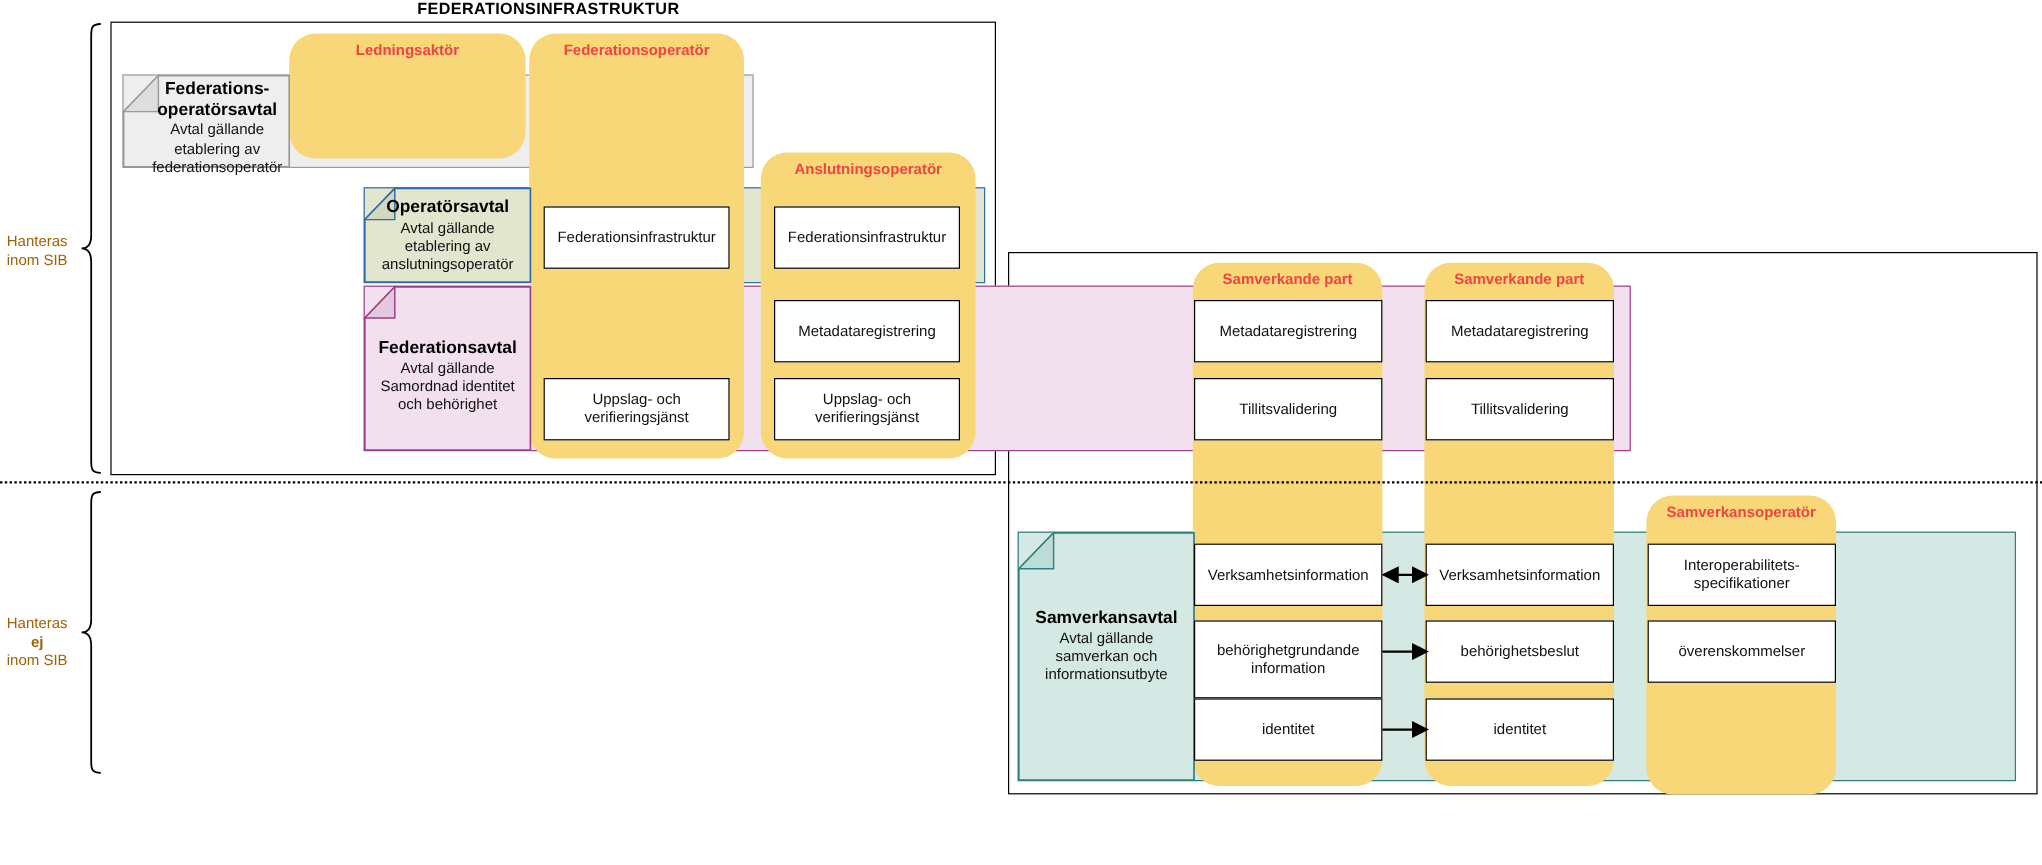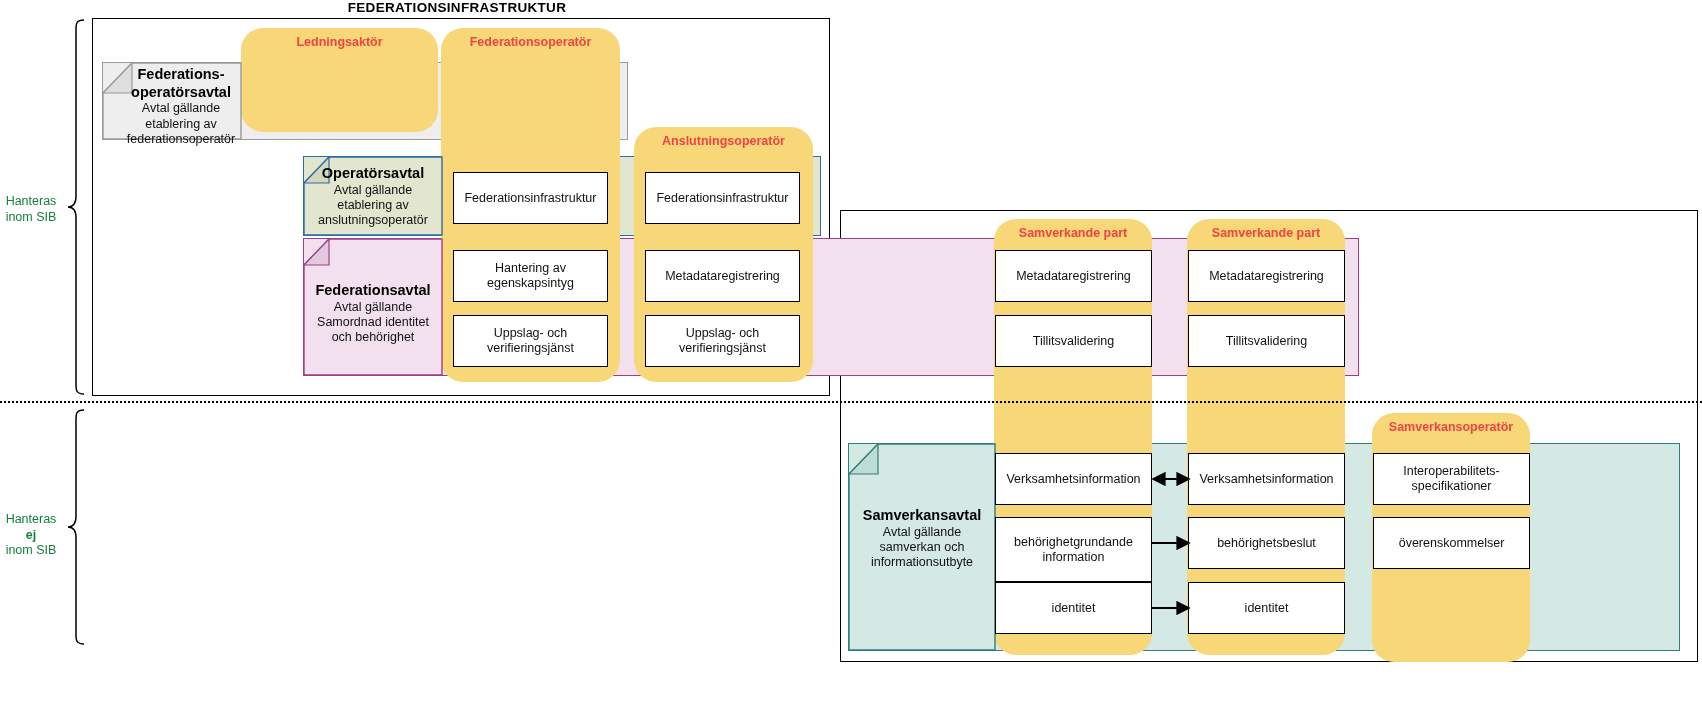--- a/index.html
+++ b/index.html
@@ -26,21 +26,21 @@
   .note-sub{font-size:12.5px;color:#111;}
 
   
   .lane{background:#f8d778;border-radius:22px;}
   .lane-label{position:absolute;left:0;right:0;text-align:center;font-weight:bold;font-size:12.5px;color:#ef4444;}
 
   
   .cap{background:#ffffff;border:1.6px solid #000;display:flex;align-items:center;justify-content:center;text-align:center;font-size:12.5px;line-height:1.2;color:#111;padding:2px 6px;}
 
   
-  .bracket-label{position:absolute;text-align:center;font-size:12.5px;line-height:1.25;color:#15803d;}
+  .bracket-label{position:absolute;text-align:center;font-size:12.5px;line-height:1.25;color:#a16207;}
   .dotted-sep{border-top:2.5px dotted #000;}
   svg{display:block;overflow:visible;}
 </style>
 </head>
 <body>
 
 <div id="canvas">
 
   <div class="abs section-title" style="left:84px;top:0px;width:746px;height:16px;line-height:16px;">FEDERATIONSINFRASTRUKTUR</div>
 
@@ -123,24 +123,20 @@
   </div>
   <div class="abs" style="left:848px;top:507px;width:148px;">
     <div class="note-text note-title" style="position:static;">Samverkansavtal</div>
     <div class="note-text note-sub" style="position:static;">Avtal gällande</div>
     <div class="note-text note-sub" style="position:static;">samverkan och</div>
     <div class="note-text note-sub" style="position:static;">informationsutbyte</div>
   </div>
 
   <div class="abs cap" style="left:453px;top:172px;width:155px;height:52px;">
     <span>Federationsinfrastruktur</span>
-  </div>
-  <div class="abs cap" style="left:453px;top:250px;width:155px;height:52px;flex-direction:column;">
-    <span>Hantering av</span>
-    <span>egenskapsintyg</span>
   </div>
   <div class="abs cap" style="left:453px;top:315px;width:155px;height:52px;flex-direction:column;">
     <span>Uppslag- och</span>
     <span>verifieringsjänst</span>
   </div>
 
   <div class="abs cap" style="left:645px;top:172px;width:155px;height:52px;">
     <span>Federationsinfrastruktur</span>
   </div>
   <div class="abs cap" style="left:645px;top:250px;width:155px;height:52px;">

